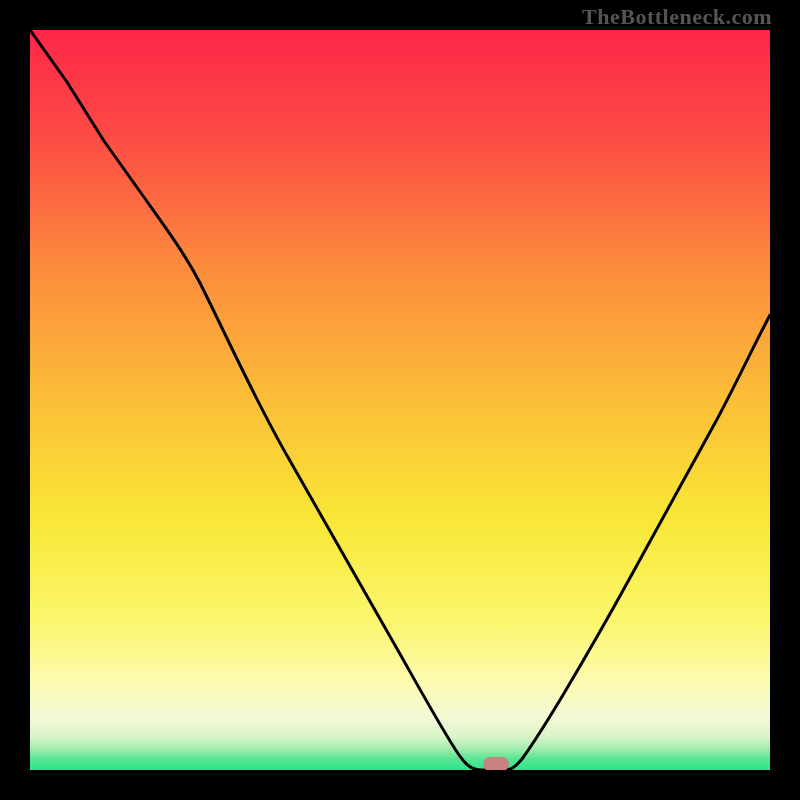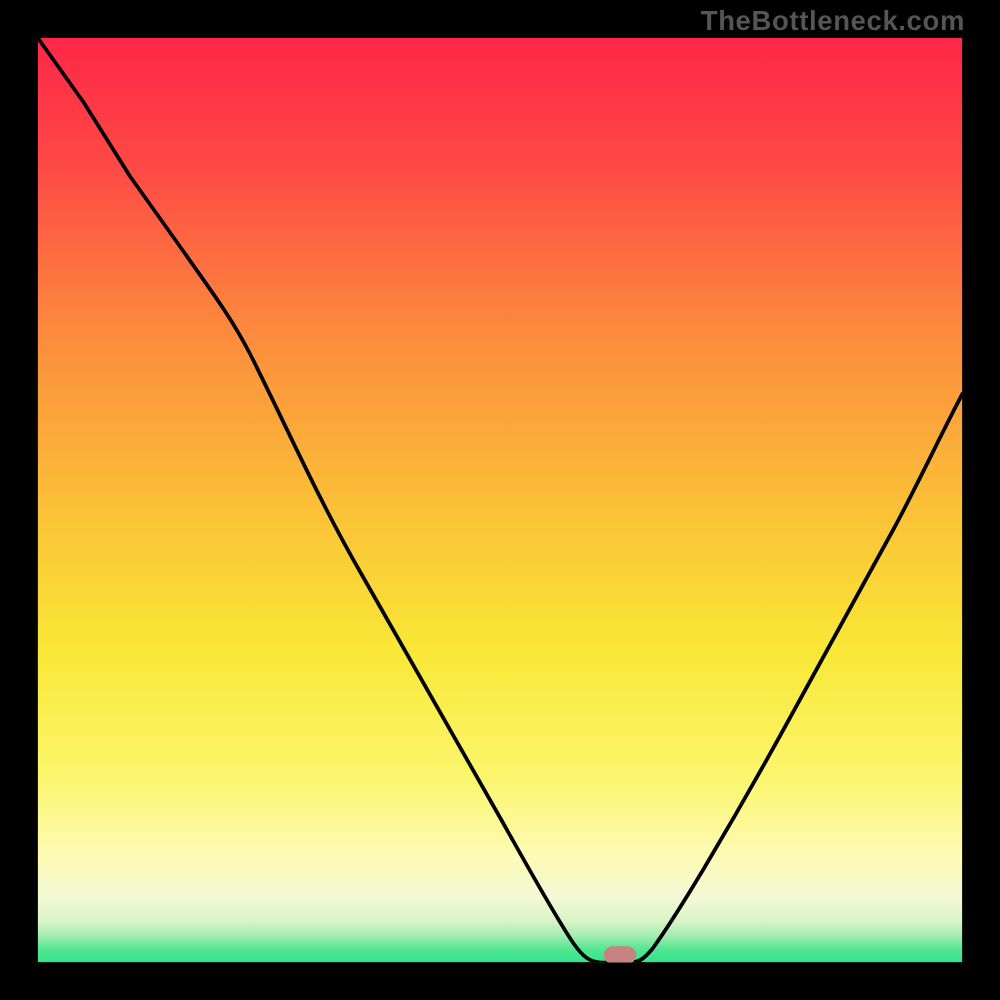--- a/index.html
+++ b/index.html
@@ -31,21 +31,21 @@
     left: 0;
     top: 0;
     width: 100%;
     height: 100%;
   }
   .branding {
     position: absolute;
     top: 4px;
     right: 28px;
     color: #555;
-    font-family: Liberation Sans, sans-serif;
+    font-family: Liberation Serif, serif;
     font-size: 22px;
     font-weight: 600;
     letter-spacing: 0.5px;
     user-select: none;
   }
   .curve-svg {
     position: absolute;
     left: 0;
     top: 0;
     width: 100%;

